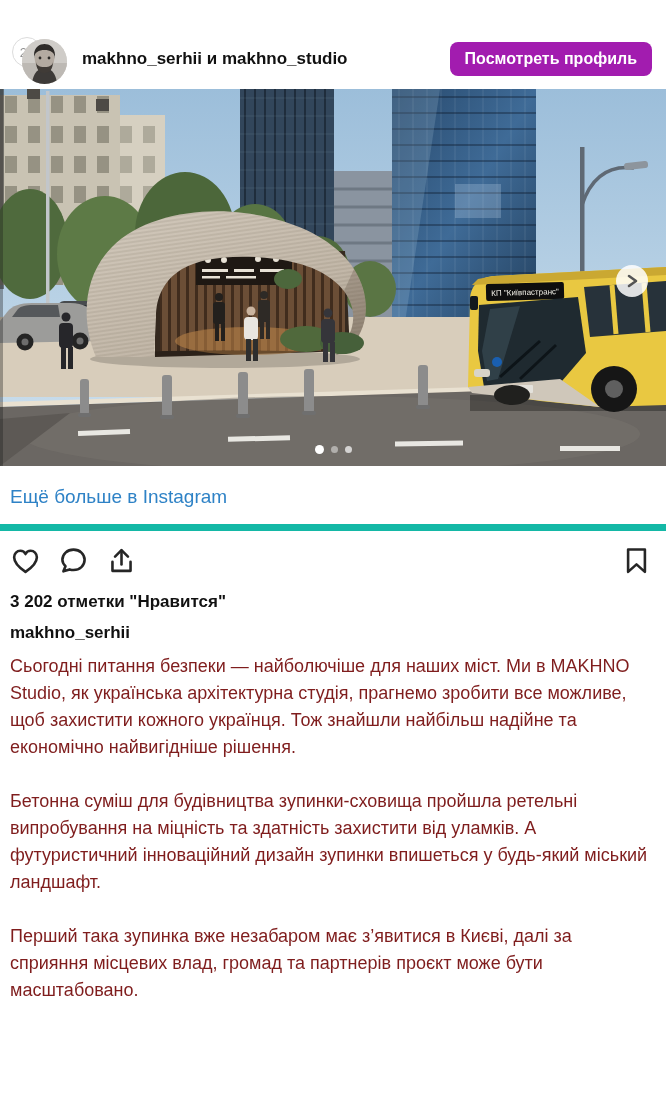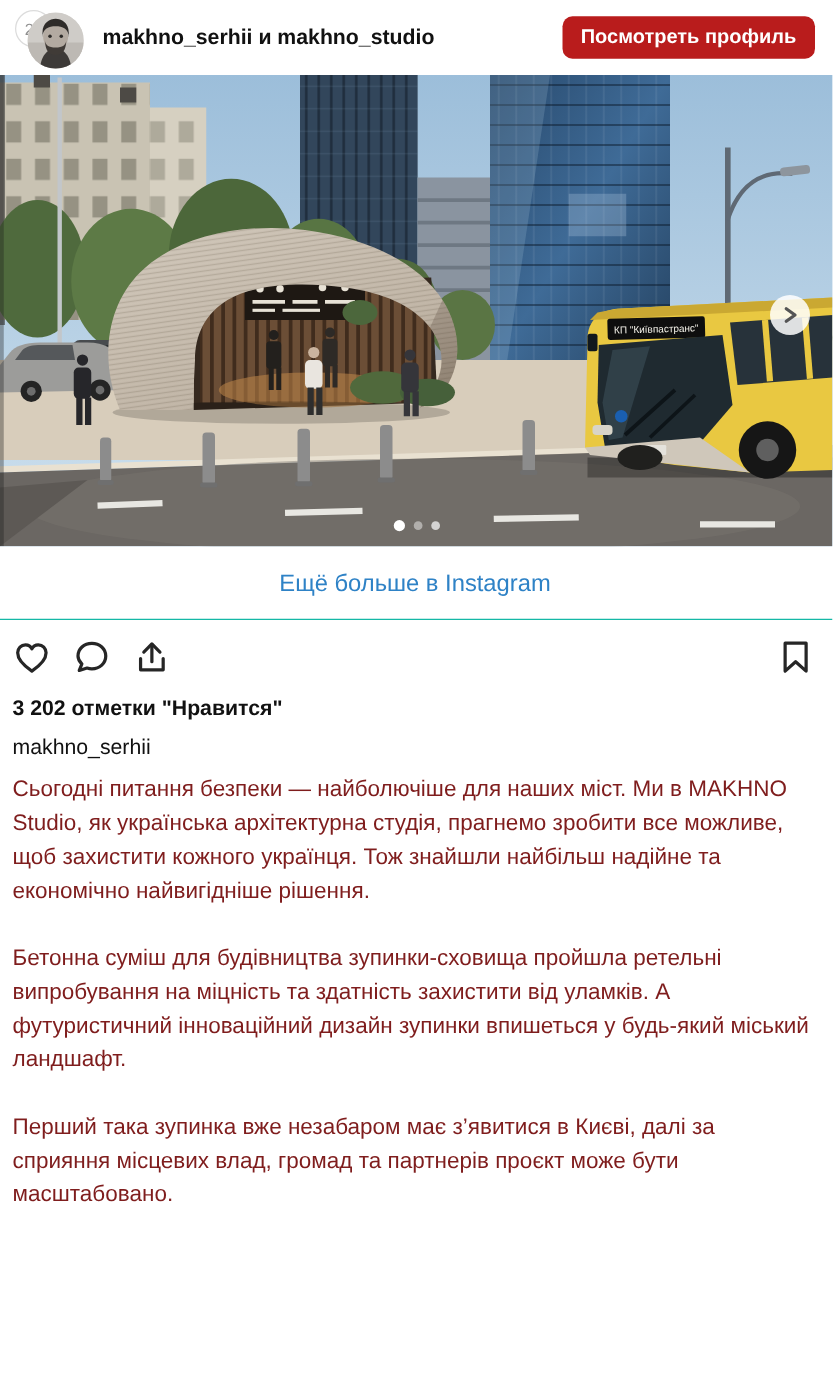--- a/index.html
+++ b/index.html
@@ -3,57 +3,57 @@
 <meta charset="utf-8">
 <style>
   * { margin:0; padding:0; box-sizing:border-box; }
   html,body { background:#fff; }
   body {
     width:666px; height:1103px; overflow:hidden;
     font-family:"Liberation Sans", sans-serif;
     color:#262626;
   }
   
-  .header { display:flex; align-items:center; height:60px; padding:0 14px 0 12px; position:relative; }
+  .header { display:flex; align-items:center; height:60px; padding:0 14px 0 12px; position:relative;margin-top:29px; }
   .avatar-wrap { position:relative; width:58px; height:48px; flex:0 0 auto; }
   .count-badge {
     position:absolute; left:0; top:2px; width:30px; height:30px; border-radius:50%;
     border:1px solid #dcdcdc; color:#8e8e8e; font-size:13px;
     display:flex; align-items:center; justify-content:center; background:#fff;
   }
   .avatar { position:absolute; left:10px; top:4px; width:45px; height:45px; border-radius:50%; overflow:hidden; background:#d9d6d2; }
   .head-text { margin-left:12px; flex:1 1 auto; min-width:0; }
   .username-line { font-size:17px; font-weight:700; color:#111; line-height:20px; }
   .location-line { font-size:14px; color:#555; line-height:18px; margin-top:1px; }
   .view-profile {
-    flex:0 0 auto; background:#b91c1c; color:#fff; border:none; border-radius:8px;
+    flex:0 0 auto; background:#a21caf; color:#fff; border:none; border-radius:8px;
     font-family:inherit; font-size:16px; font-weight:600; padding:8px 15px; cursor:pointer;
   }
   
   .photo { position:relative; width:666px; height:377px; background:#9dbeD9; cursor:pointer; }
   .photo svg { display:block; }
   .carousel-next {
     position:absolute; right:18px; top:176px; width:32px; height:32px; border-radius:50%;
     background:rgba(255,255,255,0.85); border:none; cursor:pointer;
     display:flex; align-items:center; justify-content:center;
   }
   .carousel-dots { position:absolute; left:0; right:0; bottom:12px; display:flex; justify-content:center; gap:7px; }
   .dot { width:7px; height:7px; border-radius:50%; background:rgba(255,255,255,0.5); cursor:pointer; }
   .dot.active { width:9px; height:9px; background:#fff; margin-top:-1px; }
   
-  .more-section { padding:20px 12px 16px 10px; border-bottom:1px solid #14b8a6;text-align:center; }
+  .more-section { padding:20px 12px 16px 10px; border-bottom:7px solid #14b8a6; }
   .more-link { color:#2e82c6; font-size:19px; text-decoration:none; cursor:pointer; }
   
   .actions { display:flex; align-items:center; padding:14px 12px 8px 10px; }
   .act-btn { background:none; border:none; padding:0; margin-right:17px; cursor:pointer; line-height:0; }
   .act-btn.save { margin-left:auto; margin-right:2px; }
   .act-btn svg { stroke:#262626; fill:none; stroke-width:2; }
   
   .likes { padding:8px 12px 2px 10px; font-size:17px; font-weight:700; color:#111; cursor:pointer; }
-  .caption-author { padding:9px 4px 2px 10px; font-size:17px; font-weight:400; color:#111; cursor:pointer; }
+  .caption-author { padding:9px 4px 2px 10px; font-size:17px; font-weight:700; color:#111; cursor:pointer; }
   .caption { padding:8px 14px 0 10px; }
   .caption p { font-size:18px; line-height:27px; color:#7f1d1d; margin:0 0 27px 0; }
 </style>
 </head>
 <body>
 
 <div class="header">
   <div class="avatar-wrap">
     <div class="count-badge">20</div>
     <div class="avatar">

